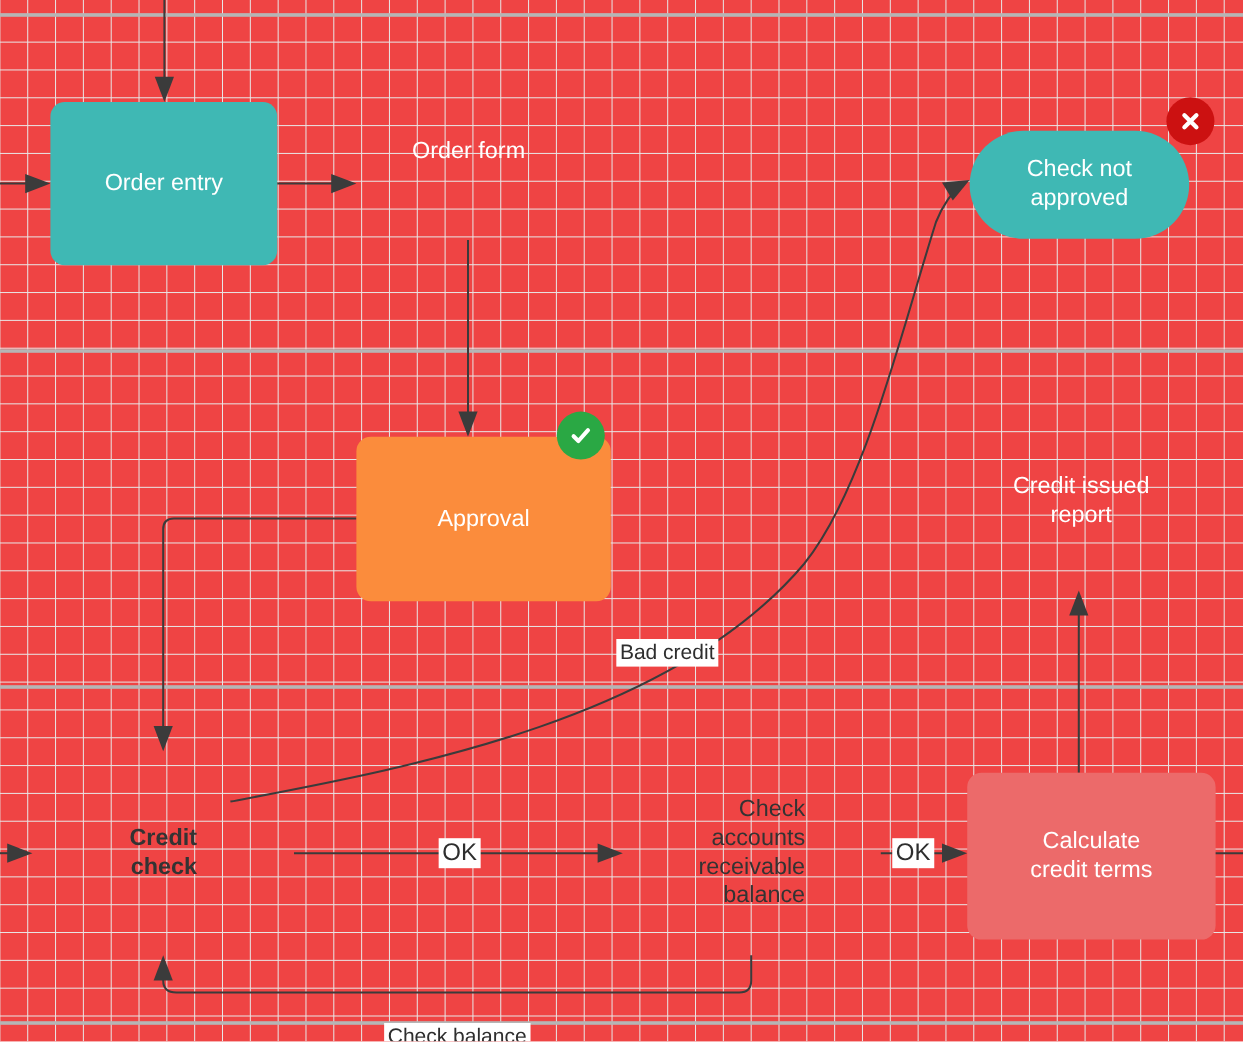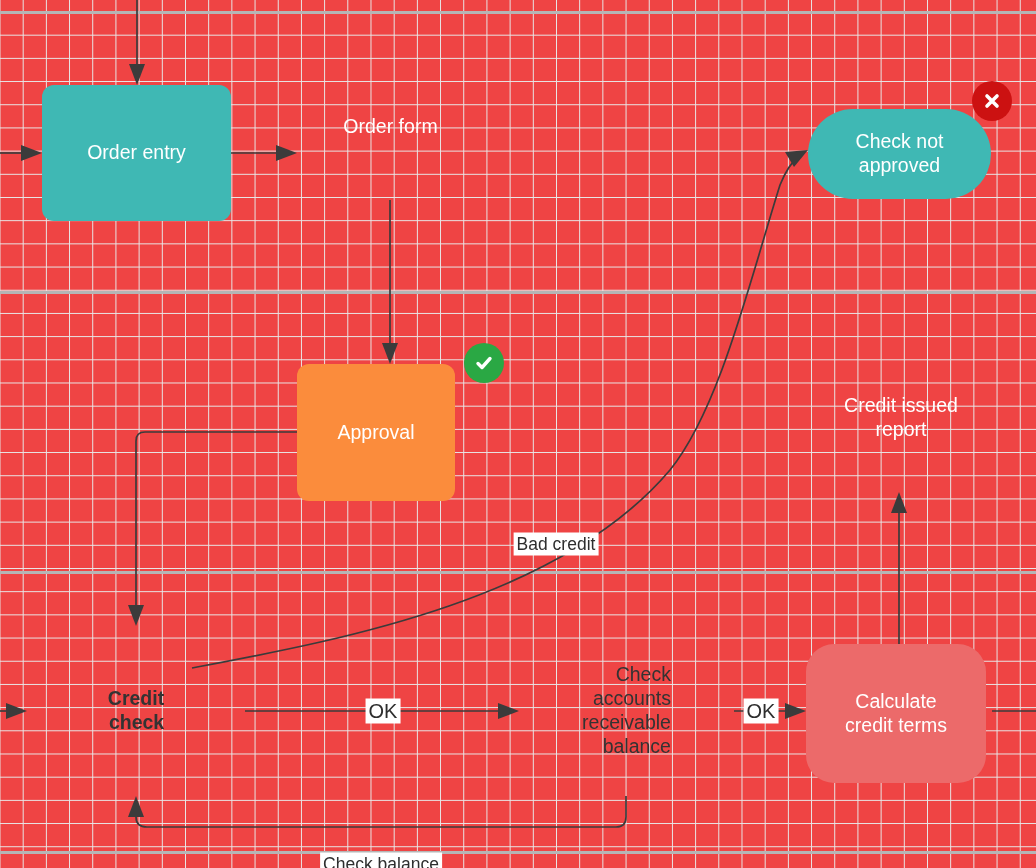--- a/index.html
+++ b/index.html
@@ -234,21 +234,21 @@
   <div class="node shape-pill" style="left:808px; top:109px; width:183px; height:90px; background:#3fb8b4;">
     <span class="node-label">Check not
 approved</span>
   </div>
   <div class="badge" style="left:972px; top:81px; background:#cc1111;">
     <svg width="20" height="20" viewBox="0 0 20 20" aria-hidden="true">
       <path d="M5,5 L15,15 M15,5 L5,15" stroke="#ffffff" stroke-width="3.6" stroke-linecap="round" fill="none"></path>
     </svg>
   </div>
 
-  <div class="node shape-rounded" style="left:297px; top:364px; width:158px; height:137px; background:#fb8c3c;">
+  <div class="node shape-rounded" style="left:297px; top:364px; width:212px; height:137px; background:#fb8c3c;">
     <span class="node-label">Approval</span>
   </div>
   <div class="badge" style="left:464px; top:343px; background:#2aa844;">
     <svg width="22" height="22" viewBox="0 0 22 22" aria-hidden="true">
       <path d="M5,11.5 L9,15.5 L17,6.5" stroke="#ffffff" stroke-width="3.4" stroke-linecap="round" stroke-linejoin="round" fill="none"></path>
     </svg>
   </div>
 
   <div class="node shape-doc" style="left:806px; top:364px; width:190px; height:138px;">
     <svg class="doc-svg" viewBox="0 0 190 138" preserveAspectRatio="none">
@@ -273,21 +273,21 @@
   <div class="node shape-diamond" style="left:519px; top:626px; width:215px; height:170px;">
     <svg class="diamond-svg" viewBox="0 0 215 170" preserveAspectRatio="none">
       <polygon points="107.5,5 210,85 107.5,165 5,85" fill="#fdfdfd" stroke="#f98b85" stroke-width="9" stroke-linejoin="round"></polygon>
     </svg>
     <span class="node-label">Check
 accounts
 receivable
 balance</span>
   </div>
 
-  <div class="node shape-rounded" style="left:806px; top:644px; width:180px; height:139px; background:#ec6a6a;border-radius:28px;">
+  <div class="node shape-rounded" style="left:806px; top:644px; width:207px; height:139px; background:#ec6a6a;">
     <span class="node-label">Calculate
 credit terms</span>
   </div>
 
   <div class="edge-label big" style="left:556px; top:507px;">Bad credit</div>
 
   <div class="edge-label" style="left:383px; top:711px;">OK</div>
 
   <div class="edge-label" style="left:761px; top:711px;">OK</div>
 

